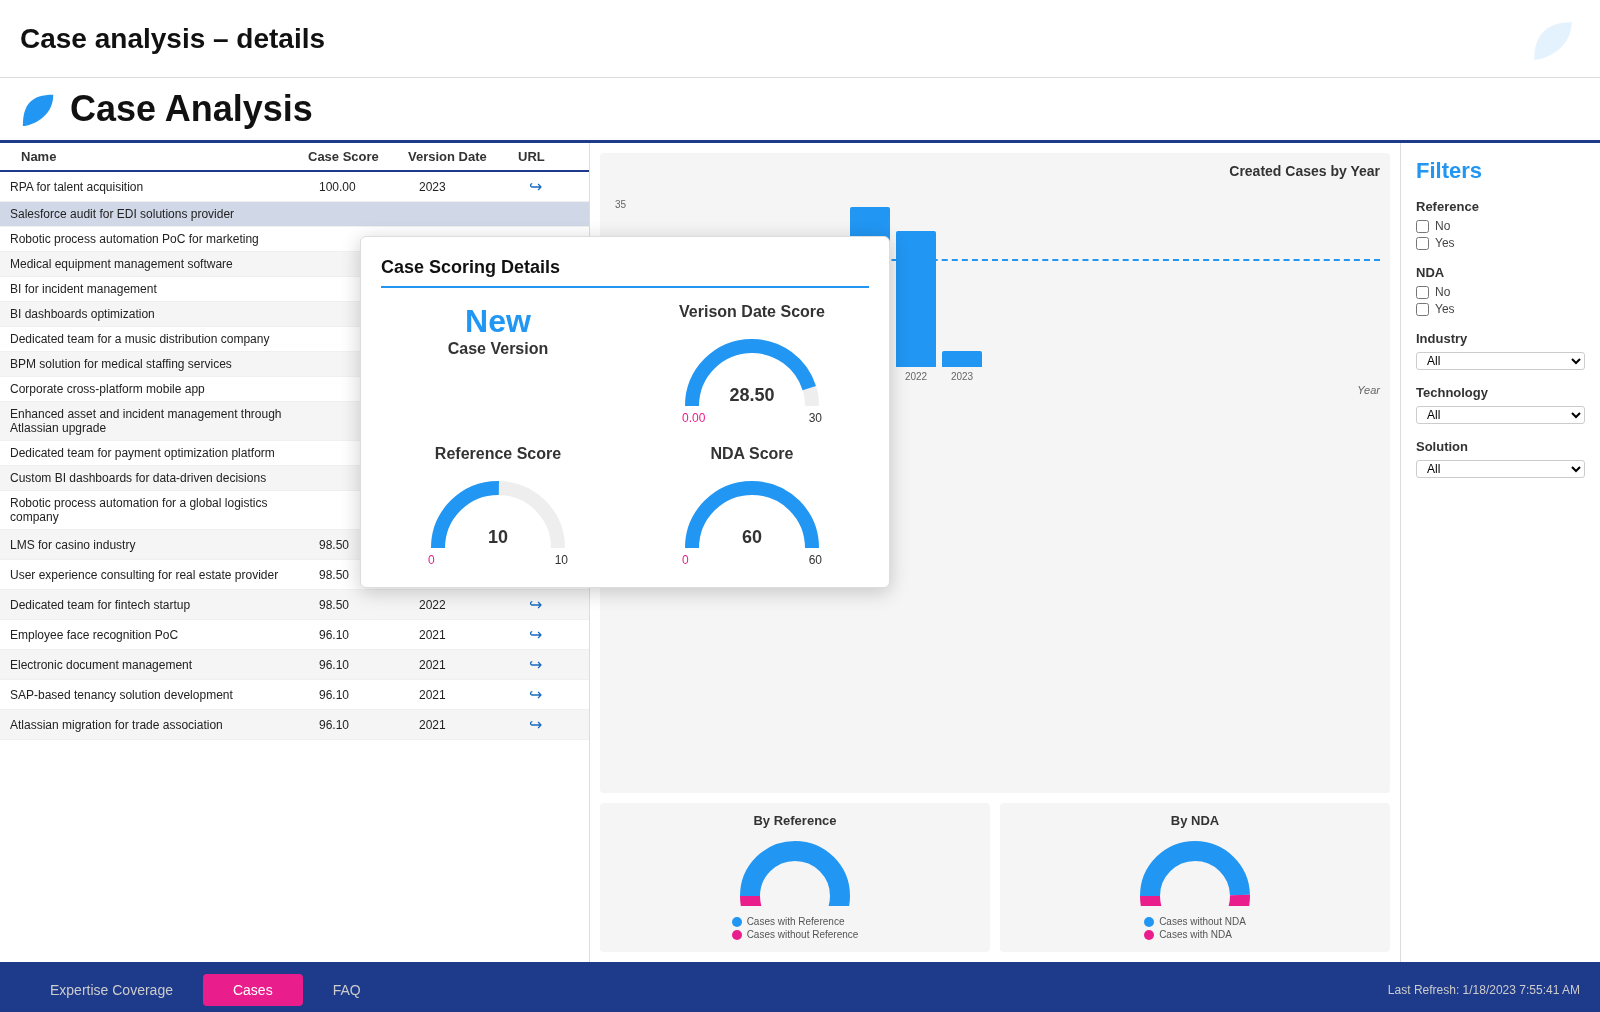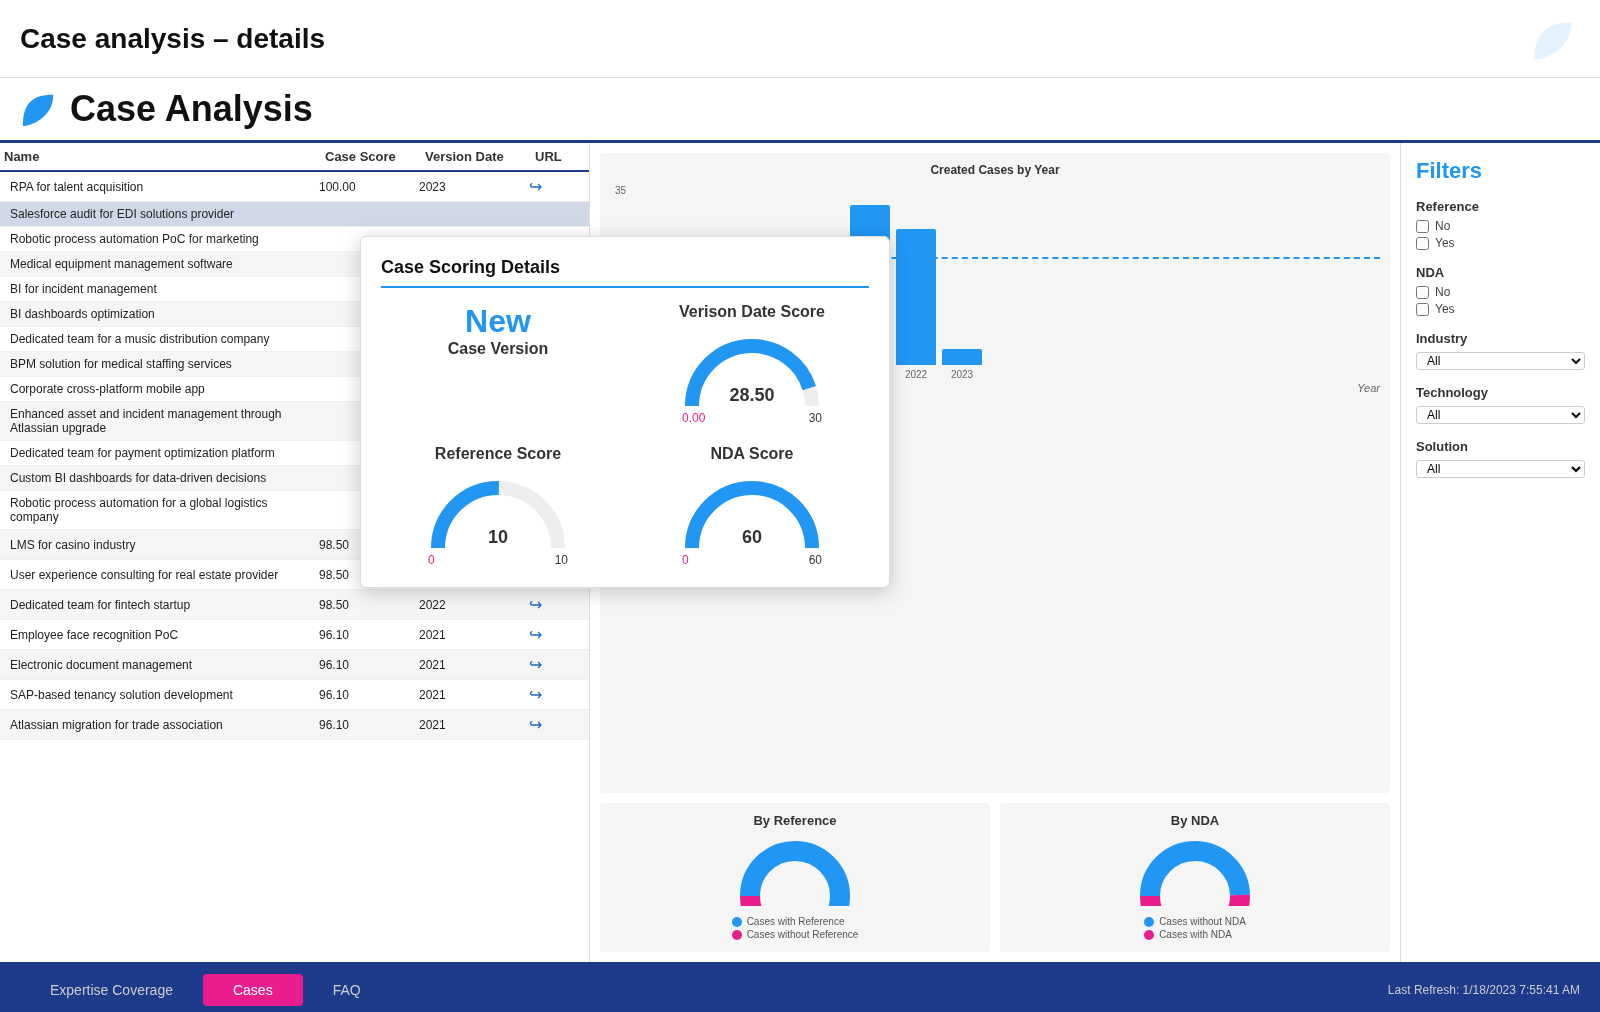--- a/index.html
+++ b/index.html
@@ -64,21 +64,21 @@
       width: 590px;
       border-right: 1px solid #ddd;
       overflow: hidden;
       display: flex;
       flex-direction: column;
     }
 
     #table-header {
       display: grid;
       grid-template-columns: 1fr 100px 110px 50px;
-      padding: 6px 4px;
+      padding: 6px 21px;
       border-bottom: 2px solid #1e3a8a;
       font-size: 13px;
       font-weight: 600;
       color: #333;
       background: #fff;
     }
 
     #table-body {
       overflow-y: auto;
       flex: 1;
@@ -126,22 +126,22 @@
     }
 
     #bar-chart-section {
       flex: 1;
       background: #f5f5f5;
       border-radius: 4px;
       padding: 10px;
     }
 
     #bar-chart-section h3 {
-      text-align: center;
-      font-size: 12px;
+      text-align: right;
+      font-size: 14px;
       color: #333;
       margin-bottom: 8px;
     }
 
     .bar-chart-container {
       display: flex;
       align-items: flex-end;
       gap: 6px;
       height: 180px;
       padding: 0 10px;
@@ -165,21 +165,21 @@
       width: 40px;
       text-align: center;
       font-size: 10px;
       color: #666;
     }
 
     .chart-y-label {
       font-size: 10px;
       color: #666;
       position: absolute;
-      top: 0;
+      top: 12px;
       left: 5px;
     }
 
     #donut-row {
       display: flex;
       gap: 10px;
     }
 
     .donut-section {
       flex: 1;

